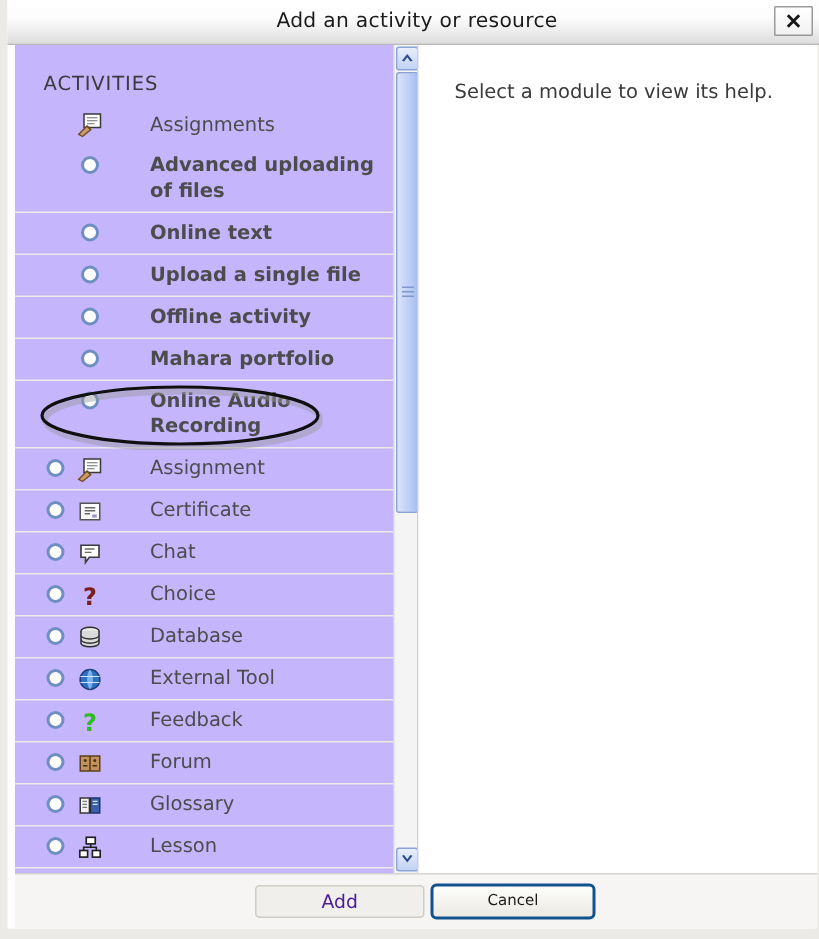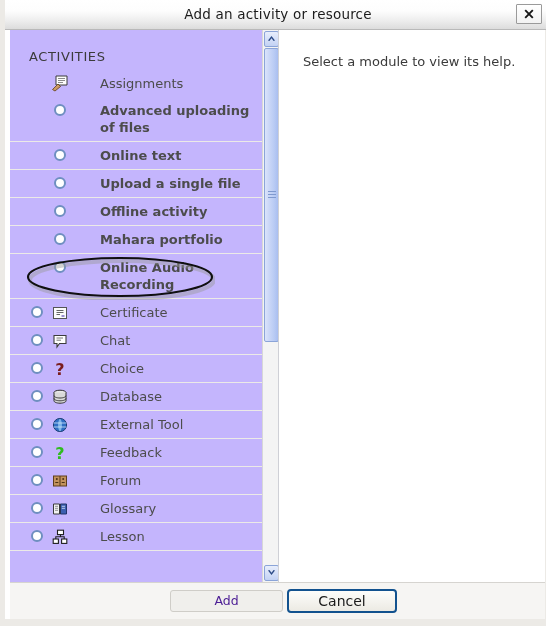--- a/index.html
+++ b/index.html
@@ -229,21 +229,21 @@
   }
   #cancel-button {
     position: absolute;
     left: 277px; top: 6px;
     width: 110px; height: 24px;
     background: linear-gradient(to bottom, #fdfdfb, #eceae3);
     border: 2px solid #12528f;
     border-radius: 4px;
     box-sizing: border-box;
     font-family: "DejaVu Sans", sans-serif;
-    font-size: 14px;
+    font-size: 10px;
     color: #1a1a1a;
     line-height: 20px;
     text-align: center;
     cursor: pointer;
   }
 </style>
 </head>
 <body>
 
 <div id="dialog">
@@ -289,20 +289,32 @@
             <span class="radio"></span>
             <span class="label">Offline activity</span>
           </div>
           <div class="row sub">
             <span class="radio"></span>
             <span class="label">Mahara portfolio</span>
           </div>
           <div class="row sub">
             <span class="radio"></span>
             <span class="label">Online Audio Recording</span>
+          </div>
+          <div class="row top">
+            <span class="radio"></span>
+            <span class="ico">
+              <svg width="18" height="18" viewBox="0 0 18 18">
+                <path d="M5 2 L16 2 L16 11 L5 11 Z" fill="#fdfdfd" stroke="#3a3a3a" stroke-width="1"></path>
+                <path d="M7 4.5 H14 M7 6.5 H14 M7 8.5 H12" stroke="#6f6f6f" stroke-width=".8"></path>
+                <path d="M1.5 15.5 L7 10 L9.5 12.5 L4 17 Z" fill="#cc9a63" stroke="#6b4a24" stroke-width=".9"></path>
+                <path d="M7 10 L9.5 12.5" stroke="#6b4a24" stroke-width=".9"></path>
+              </svg>
+            </span>
+            <span class="label">Assignment</span>
           </div>
           <div class="row top">
             <span class="radio"></span>
             <span class="ico">
               <svg width="18" height="18" viewBox="0 0 18 18">
                 <rect x="2.5" y="3.5" width="13" height="11" fill="#fbfbfb" stroke="#555" stroke-width="1"></rect>
                 <path d="M5.5 6.5 H12.5 M5.5 8.5 H12.5 M5.5 10.5 H9" stroke="#666" stroke-width="1"></path>
                 <rect x="10.5" y="11" width="3" height="2" fill="#9a8fd0"></rect>
               </svg>
             </span>

